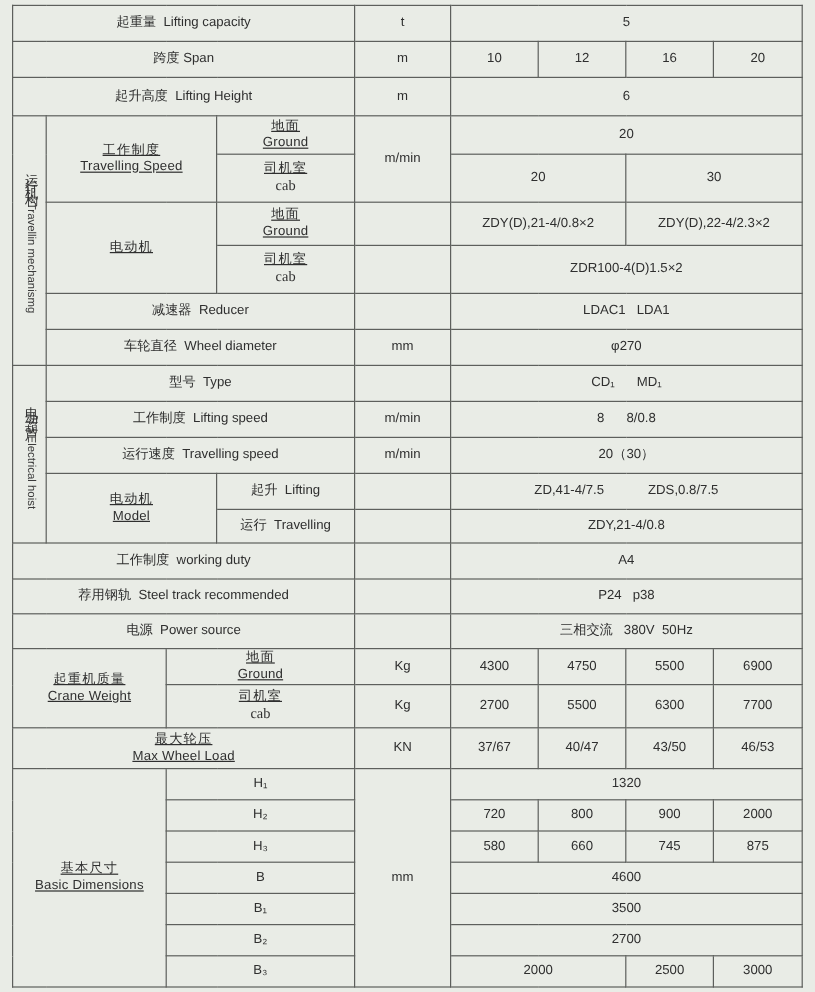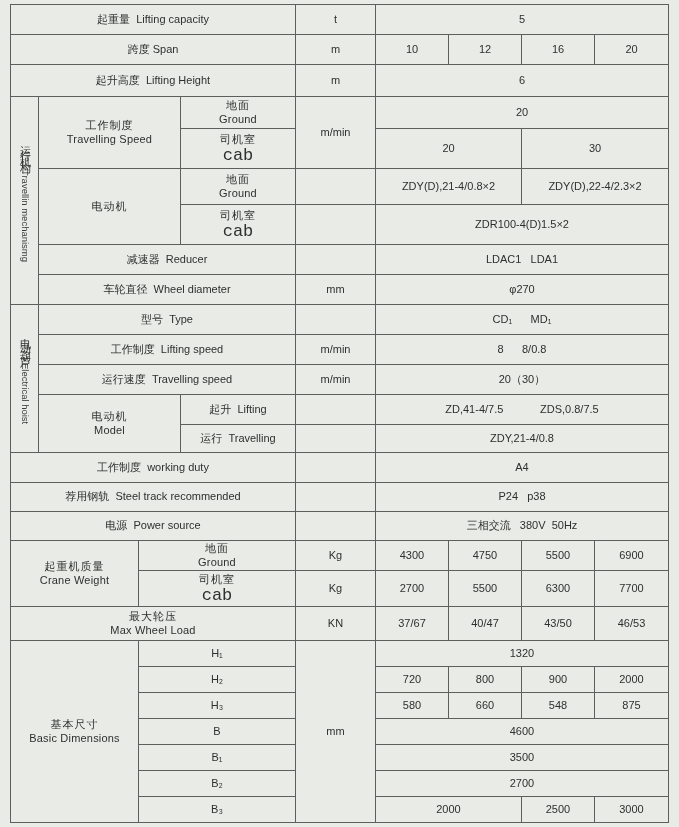--- a/index.html
+++ b/index.html
@@ -21,23 +21,23 @@
     border:1px solid #5d5f5c;
     text-align:center;
     vertical-align:middle;
     font-size:11px;
     padding:0 2px;
     overflow:hidden;
     line-height:1.25;
   }
   td.val{white-space:pre;}
   td.lbl{white-space:pre;}
-  .zh{letter-spacing:1px;}
-  .en{letter-spacing:0.2px;}
-  .cabtxt{font-family:Liberation Mono, monospace;font-size:17px;line-height:1;}
+  .zh{letter-spacing:1px;text-decoration:underline;}
+  .en{letter-spacing:0.2px;text-decoration:underline;}
+  .cabtxt{font-family:Liberation Serif, serif;font-size:12px;line-height:1;}
   td.vstrip{padding:2px 0;}
   .vert{
     display:inline-block;
     writing-mode:vertical-rl;
     text-orientation:mixed;
     white-space:nowrap;
     max-height:100%;
   }
   .vzh{letter-spacing:6px;font-size:11px;}
   .ven{padding-top:10px;font-size:9.5px;color:#3a3a3a;}
@@ -255,21 +255,21 @@
     <td class="val">720</td>
     <td class="val">800</td>
     <td class="val">900</td>
     <td class="val">2000</td>
   </tr>
 
   <tr style="height:26px">
     <td colspan="2" class="lbl">H₃</td>
     <td class="val">580</td>
     <td class="val">660</td>
-    <td class="val">548</td>
+    <td class="val">745</td>
     <td class="val">875</td>
   </tr>
 
   <tr style="height:26px">
     <td colspan="2" class="lbl">B</td>
     <td colspan="4" class="val">4600</td>
   </tr>
 
   <tr style="height:26px">
     <td colspan="2" class="lbl">B₁</td>

